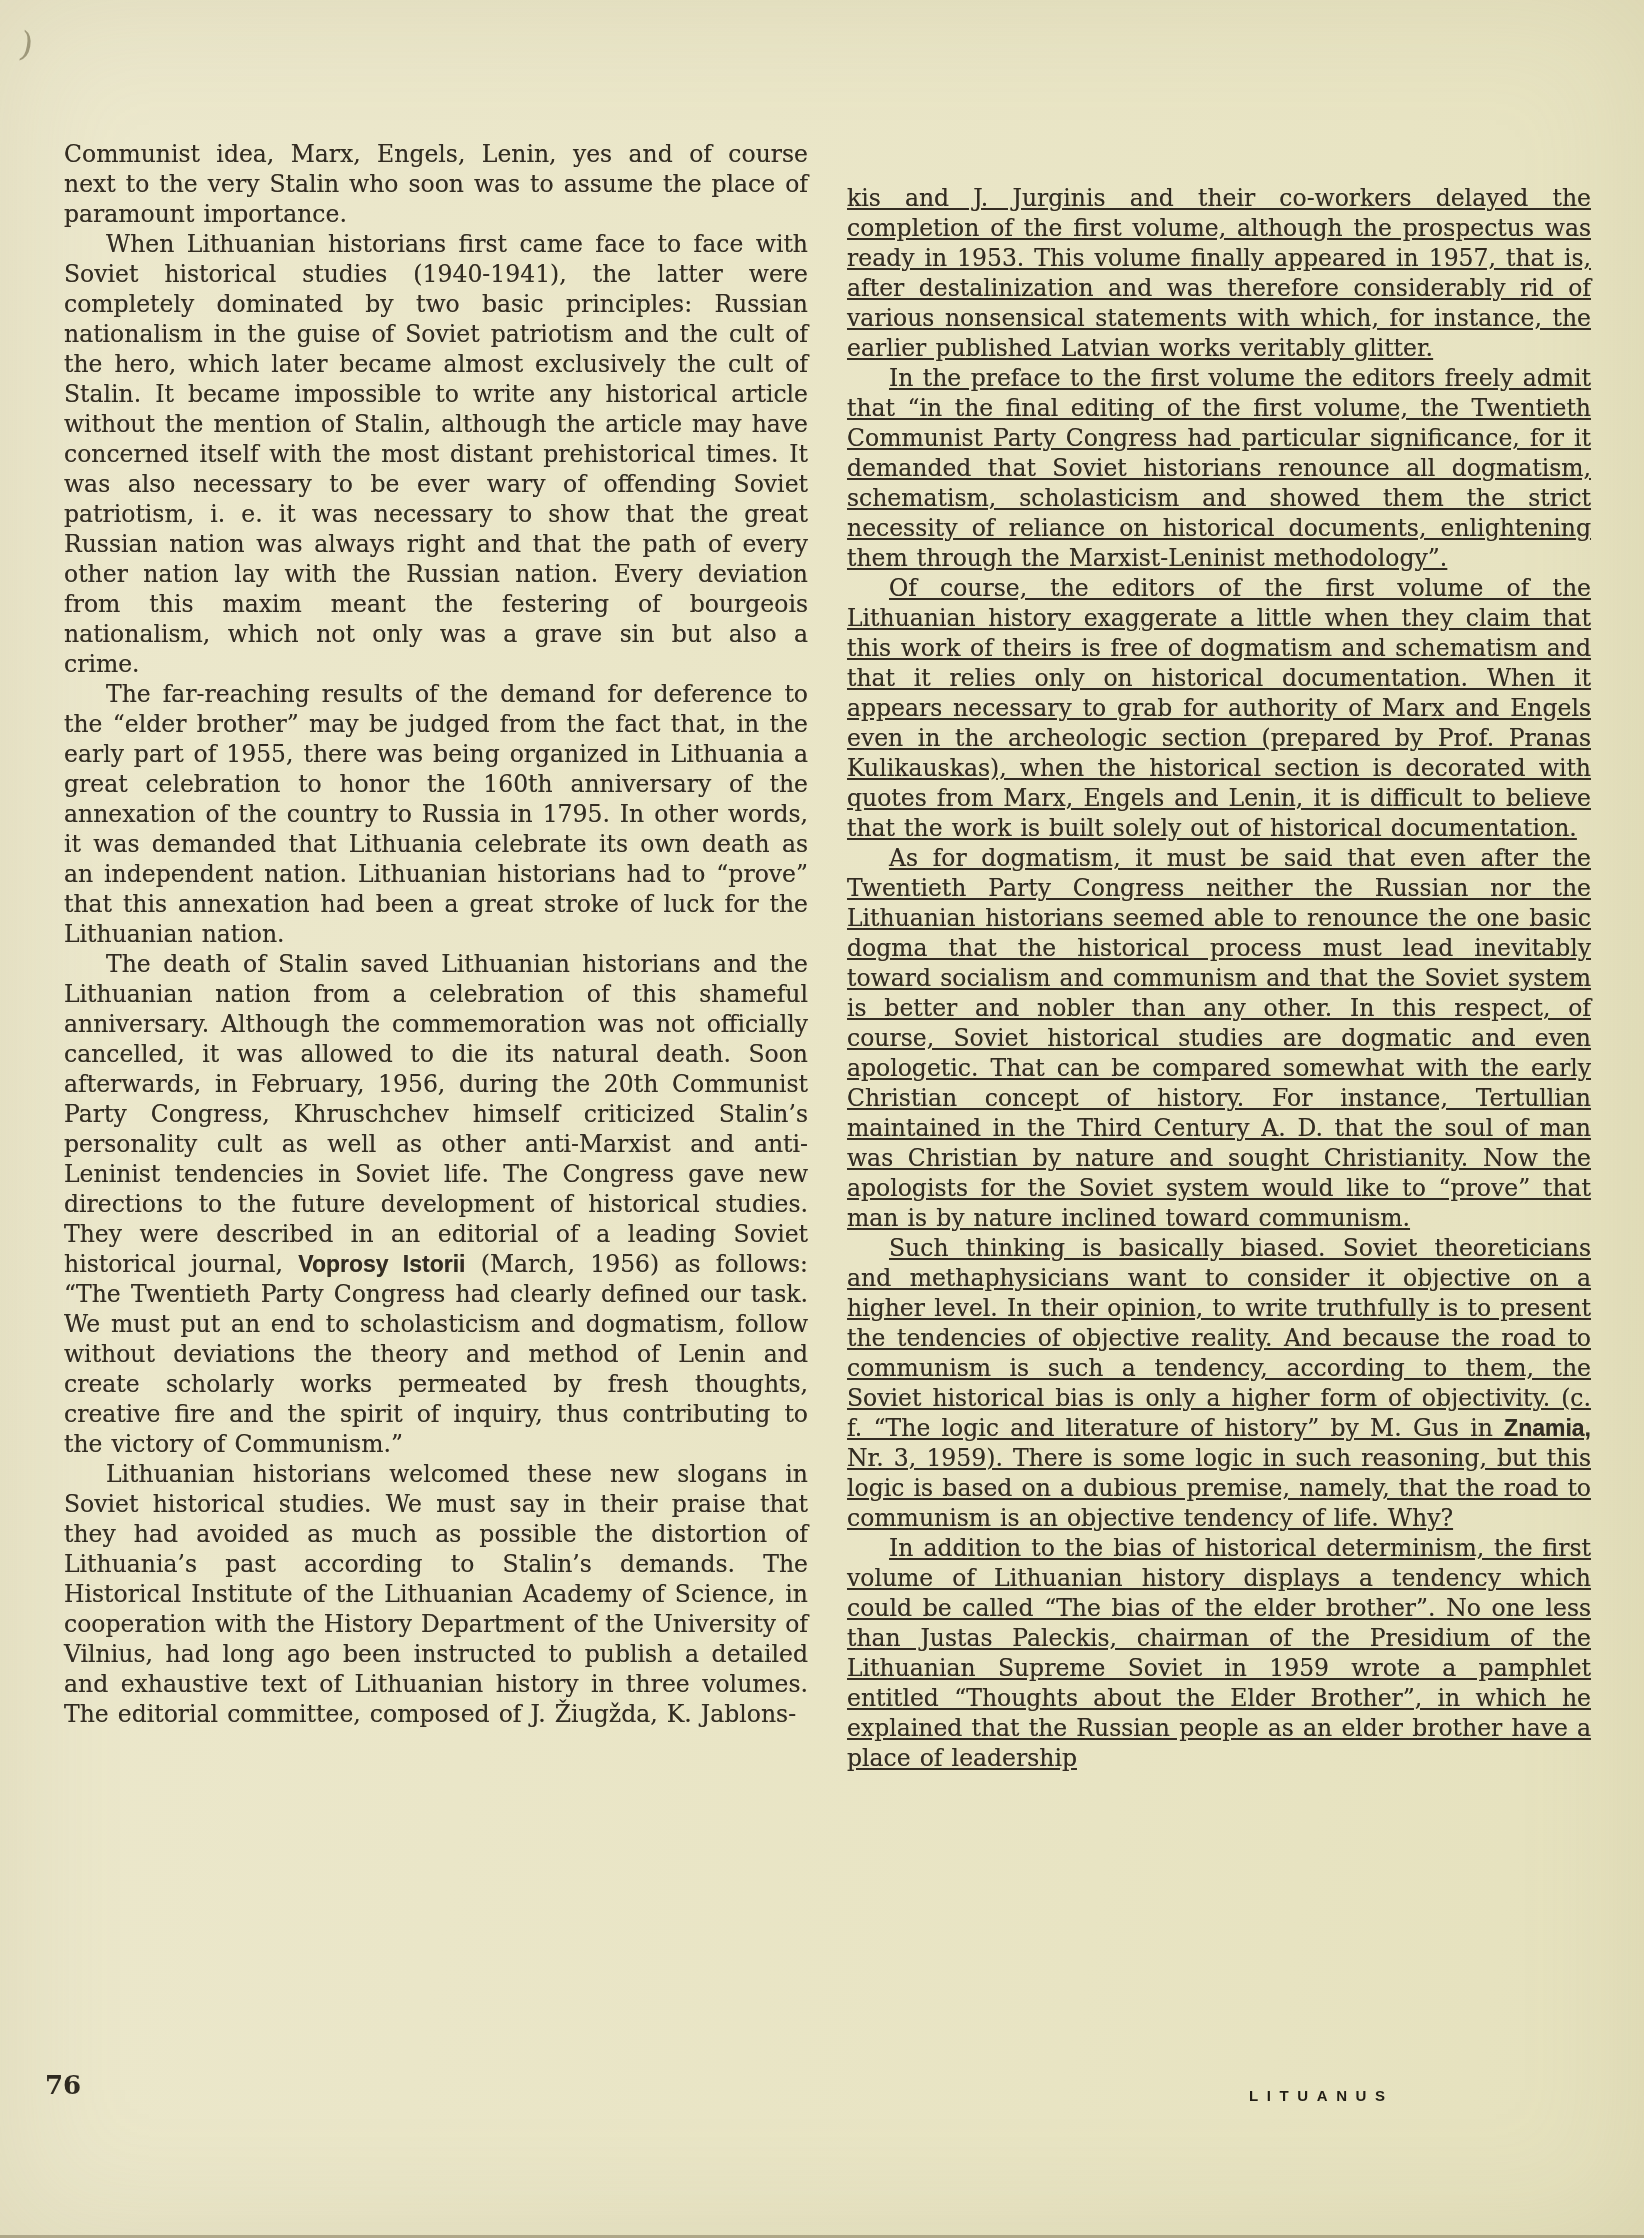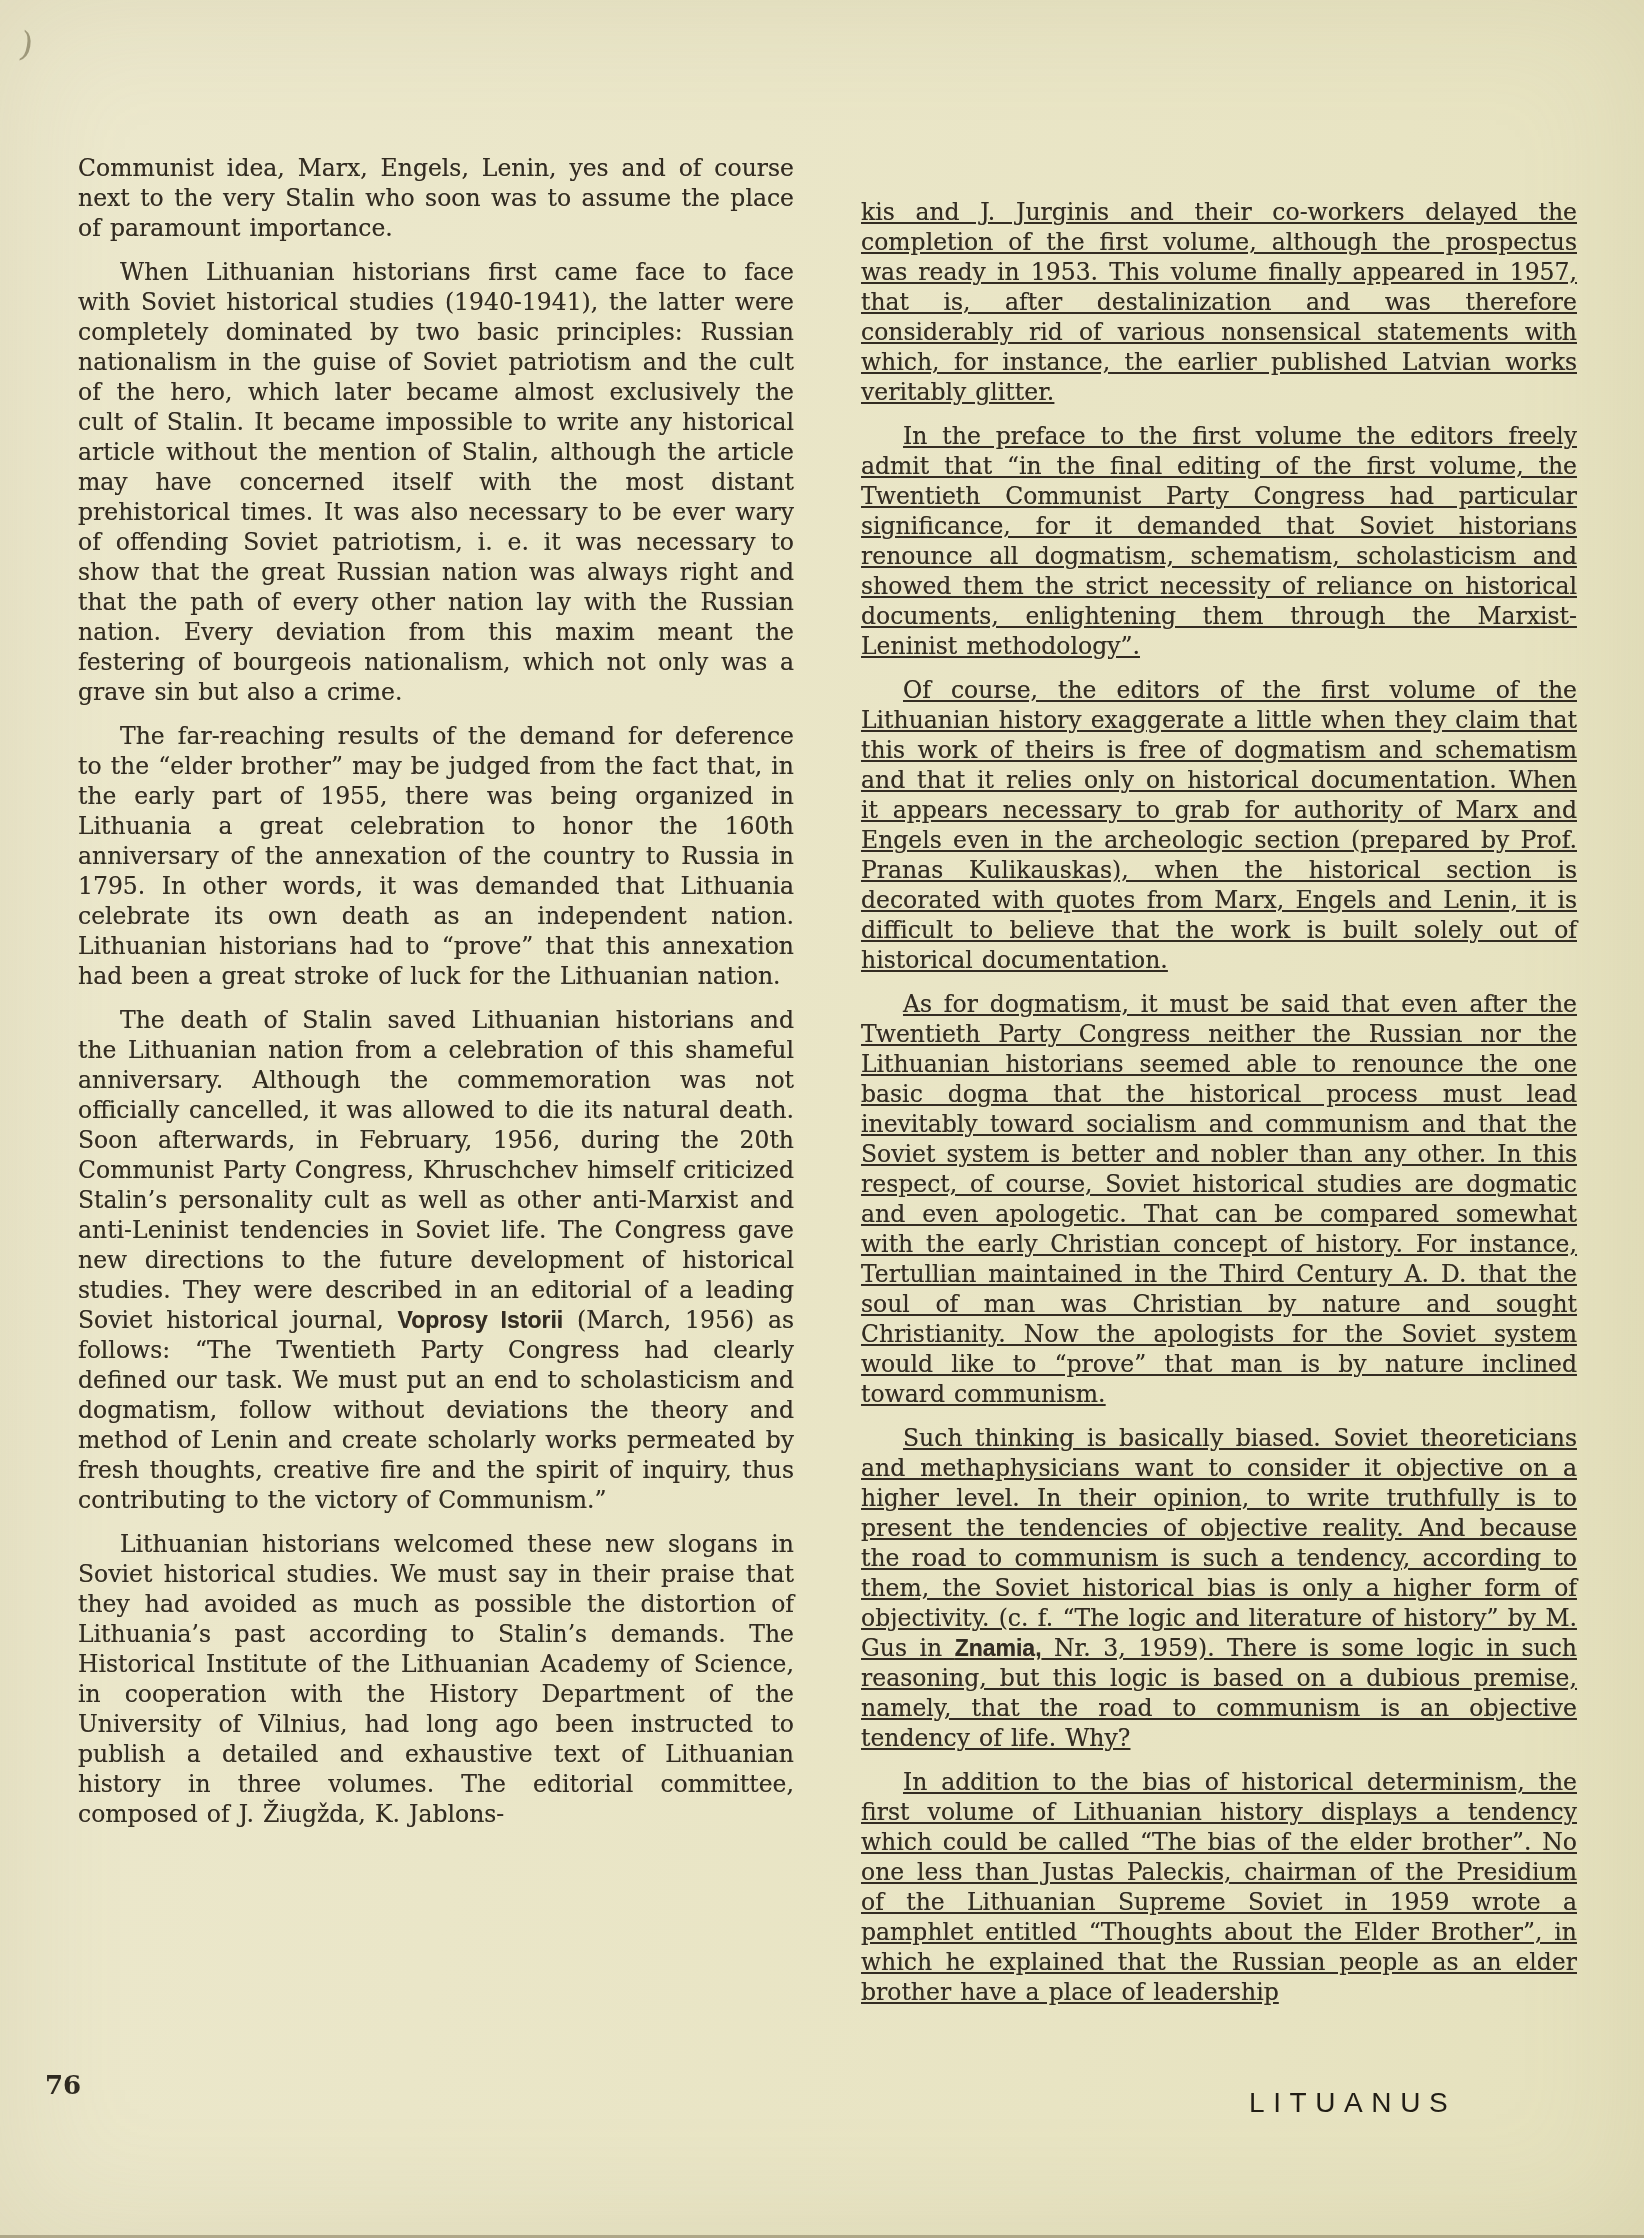--- a/index.html
+++ b/index.html
@@ -48,21 +48,21 @@
     position: absolute;
     width: 744px;
     font-size: 23.5px;
     line-height: 30px;
     text-align: justify;
     word-spacing: 1.6px;
     text-shadow: 0 0 0.4px rgba(45, 38, 25, 0.55);
   }
   .col-left  { left: 64px;   top: 139px; }
   .col-right { left: 847px; top: 183px; text-decoration: underline; }
-  .para { margin: 14px; }
+  .para { margin: 0; }
   .para.indent { text-indent: 42px; }
   .heading {
     font-family: "Liberation Sans", sans-serif;
     font-weight: bold;
     font-size: 24px;
     line-height: 30px;
     letter-spacing: 0.8px;
     text-align: center;
     text-indent: 0;
     margin: 33px 0 22px 0;
@@ -81,22 +81,22 @@
     font-family: "DejaVu Serif", serif;
     font-weight: bold;
     font-size: 26px;
     color: #2f2a20;
   }
   .journal-name {
     position: absolute;
     left: 1249px;
     top: 2087px;
     font-family: "Liberation Sans", sans-serif;
-    font-weight: normal;
-    font-size: 28px;
+    font-weight: bold;
+    font-size: 15px;
     letter-spacing: 8.6px;
     color: #211d15;
   }
 </style>
 </head>
 <body>
 
 <div class="page">
   <div class="pen-mark">)</div>
   <div class="col col-left" id="col-0">

